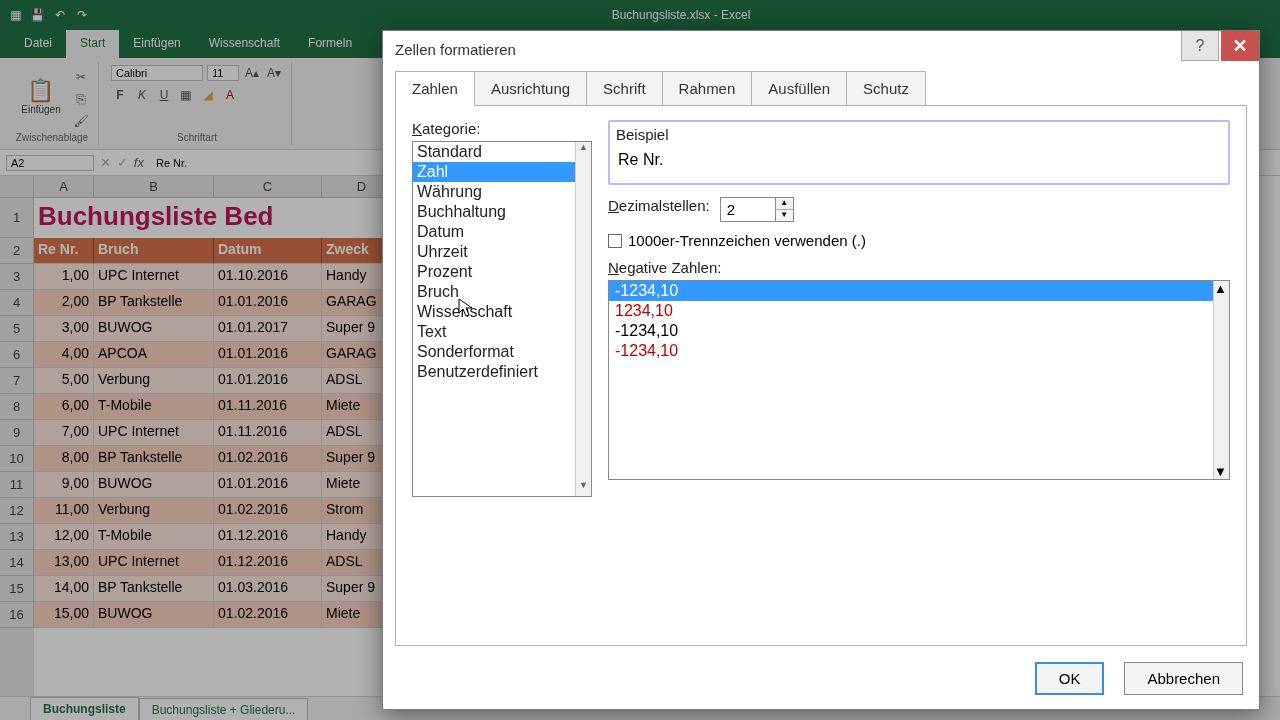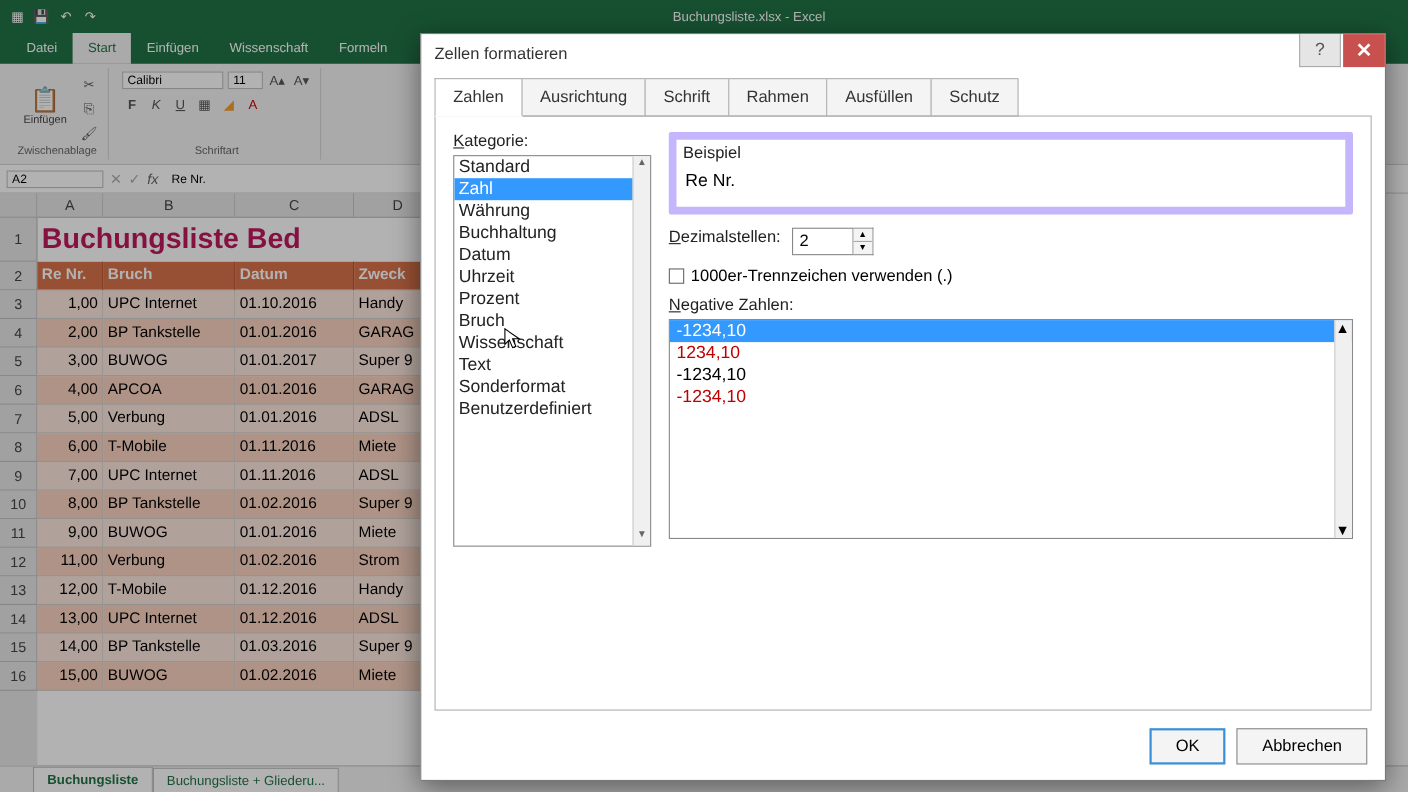--- a/index.html
+++ b/index.html
@@ -61,37 +61,37 @@
 .dlg-panel { border: 1px solid #b0b0b0; margin: -1px 12px 8px 12px; flex: 1; padding: 14px 16px; position: relative; display: flex; flex-direction: column; }
 .panel-top { display: flex; gap: 16px; flex: 0 0 auto; }
 .cat-col { width: 180px; }
 .lbl { font-size: 15px; color: #222; margin-bottom: 4px; display: block; }
 .listbox { border: 1px solid #888; height: 356px; overflow: hidden; position: relative; }
 .listbox .li { padding: 1px 4px; font-size: 16px; color: #222; cursor: pointer; }
 .listbox .li.sel { background: #3399ff; color: #fff; }
 .listbox-scroll { position: absolute; right: 0; top: 0; bottom: 0; width: 16px; background: #f0f0f0; border-left: 1px solid #ccc; }
 .listbox-scroll .arr { height: 16px; text-align: center; font-size: 9px; color: #666; }
 .right-col { flex: 1; }
-.sample-box { border: 7px solid #c4b5fd; border-radius: 2px; padding: 4px 6px 10px; margin-bottom: 12px; }
+.sample-box { border: 2px solid #c4b5fd; border-radius: 2px; padding: 4px 6px 10px; margin-bottom: 12px; }
 .sample-val { font-size: 16px; padding: 4px 2px; }
 .row-ctrl { display: flex; align-items: flex-start; gap: 10px; margin-bottom: 10px; }
 .spin { display: flex; align-items: stretch; }
 .spin input { width: 56px; border: 1px solid #888; padding: 3px 6px; font-size: 15px; }
 .spin .spinbtns { width: 18px; display: flex; flex-direction: column; border: 1px solid #888; border-left: none; }
 .spin .spinbtns div { flex: 1; text-align: center; font-size: 8px; background: #f4f4f4; border-bottom: 1px solid #aaa; }
 .spin .spinbtns div:last-child { border-bottom: none; }
 .chk { display: flex; align-items: center; gap: 6px; font-size: 15px; margin-bottom: 10px; }
 .chk .box { width: 14px; height: 14px; border: 1px solid #666; background: #fff; }
 .neglist { border: 1px solid #888; height: 200px; position: relative; }
 .neglist .nl { padding: 1px 6px; font-size: 16px; }
 .neglist .nl.sel { background: #3399ff; color: #fff; }
 .neglist .nl.red { color: #c00000; }
 .neglist .neg-scroll { position: absolute; right: 0; top: 0; bottom: 0; width: 16px; background: #f0f0f0; border-left: 1px solid #ccc; }
 .desc { font-size: 15px; color: #222; margin-top: 18px; line-height: 1.35; }
-.dlg-footer { display: flex; justify-content: flex-end; gap: 10px; padding: 8px 16px 14px; }
+.dlg-footer { display: flex; justify-content: flex-end; gap: 20px; padding: 8px 16px 14px; }
 .btn { padding: 6px 22px; font-size: 15px; border: 1px solid #888; background: #f4f4f4; cursor: pointer; }
 .btn.primary { border: 2px solid #3a8fd8; }
 .cursor { position: absolute; left: 458px; top: 298px; width: 16px; height: 20px; pointer-events: none; }
 .cursor svg { width: 16px; height: 20px; }
 .underline-first::first-letter { text-decoration: underline; }
 </style>
 </head>
 <body>
 
 <div class="excel-bg">

